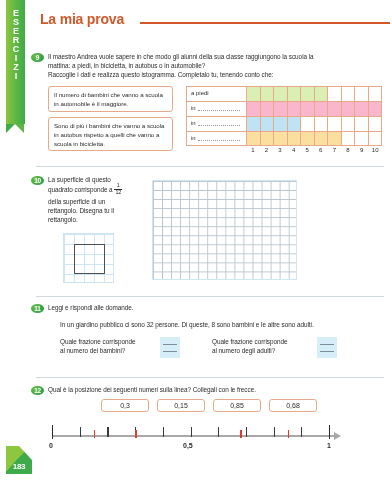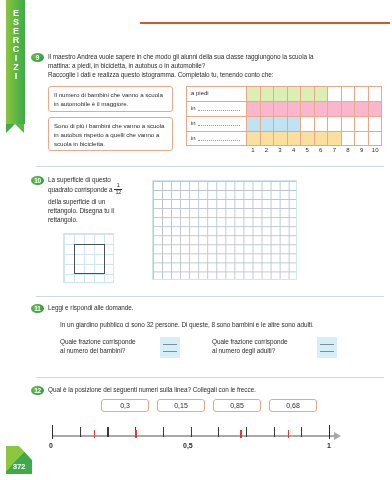--- a/index.html
+++ b/index.html
@@ -228,23 +228,24 @@
 </head>
 <body>
 
 <div id="page">
 
   <div class="side-tab">
     <div class="side-tab-label">ESERCIZI</div>
   </div>
 
   <div class="page-tab">
-    <div class="page-number">372</div>
-  </div>
-
+    <div class="page-number">183</div>
+  </div>
+
+  <div class="page-title">La mia prova</div>
   <div class="title-rule"></div>
 
   <div class="ex-badge" style="left:31px; top:53px;">9</div>
   <div class="ex-text" style="left:48px; top:52px; width:336px;">Il maestro Andrea vuole sapere in che modo gli alunni della sua classe raggiungono la scuola la</div>
   <div class="ex-text" style="left:48px; top:61px; width:336px;">mattina: a piedi, in bicicletta, in autobus o in automobile?</div>
   <div class="ex-text" style="left:48px; top:70px; width:336px;">Raccoglie i dati e realizza questo istogramma. Completalo tu, tenendo conto che:</div>
 
   <div class="stmt-box" style="left:48px; top:86px; width:125px; height:26px;">Il numero di bambini che vanno a scuola in automobile è il maggiore.</div>
   <div class="stmt-box" style="left:48px; top:117px; width:125px; height:34px;">Sono di più i bambini che vanno a scuola in autobus rispetto a quelli che vanno a scuola in bicicletta.</div>
 

